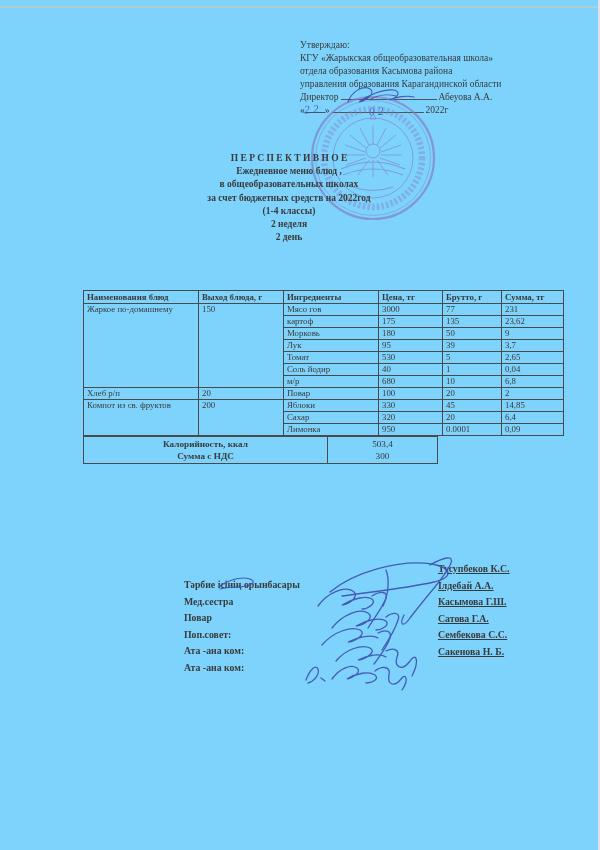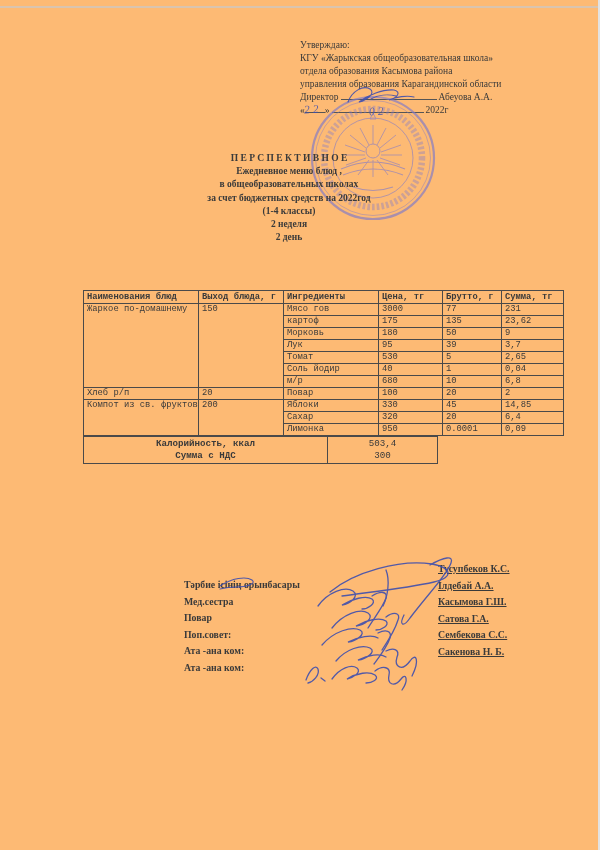--- a/index.html
+++ b/index.html
@@ -4,21 +4,21 @@
 <style>
   :root{
     --text:#3a3a3a;
     --ink:#3f4fae;
     --stamp:#837bc7;
     --border:#4a4a4a;
   }
   *{margin:0;padding:0;box-sizing:border-box;}
   html,body{width:600px;height:850px;}
   body{background:#e9e9e9;font-family:"Liberation Serif","DejaVu Serif",serif;}
-  #page{position:relative;width:600px;height:850px;background:#fdba74;overflow:hidden;color:var(--text);}
+  #page{position:relative;width:600px;height:850px;background:#7dd3fc;overflow:hidden;color:var(--text);}
   .scan-edge-top{position:absolute;top:6px;left:0;width:600px;height:2px;background:#c9c9c9;opacity:.7;}
   .scan-edge-right{position:absolute;top:0;right:0;width:2px;height:850px;background:#e2e2e2;}
 
   
   .approval{position:absolute;left:300px;top:39px;font-size:9.5px;line-height:13px;white-space:nowrap;}
   .u-line{display:inline-block;border-bottom:1px solid #555;height:9px;vertical-align:baseline;}
   .director-line .u-sig{width:96px;margin:0 2px;}
   .date-line .u-day{width:20px;}
   .date-line .u-month{width:92px;margin:0 2px;}
   .hand{position:absolute;color:var(--ink);font-style:italic;font-size:11.5px;letter-spacing:3px;opacity:.85;transform:rotate(-4deg);}
@@ -27,21 +27,21 @@
 
   
   .title-block{position:absolute;left:124px;top:152px;width:330px;text-align:center;
     font-size:9.5px;font-weight:bold;line-height:13.2px;}
 
   
   .stamp{position:absolute;left:308px;top:95px;width:130px;height:128px;opacity:.8;filter:blur(.4px);}
 
   
   .table-wrap{position:absolute;left:83px;top:290px;}
-  table{border-collapse:collapse;table-layout:fixed;font-family:Liberation Mono, monospace;}
+  table{border-collapse:collapse;table-layout:fixed;font-family:Liberation Serif, serif;}
   #menu-table{width:480px;}
   #menu-table th,#menu-table td{border:1px solid var(--border);padding:0 3px;font-size:8.8px;
     text-align:left;vertical-align:top;white-space:nowrap;overflow:hidden;line-height:11px;}
   #menu-table th{font-weight:bold;height:13px;line-height:12px;}
   #menu-table td{height:12px;font-weight:normal;}
   #totals-table{width:354px;}
   #totals-table td{border:1px solid var(--border);padding:1px 3px;font-size:9.2px;line-height:12px;vertical-align:top;}
   .totals-labels{font-weight:bold;text-align:center;}
   .totals-values{text-align:center;font-weight:normal;}
 

